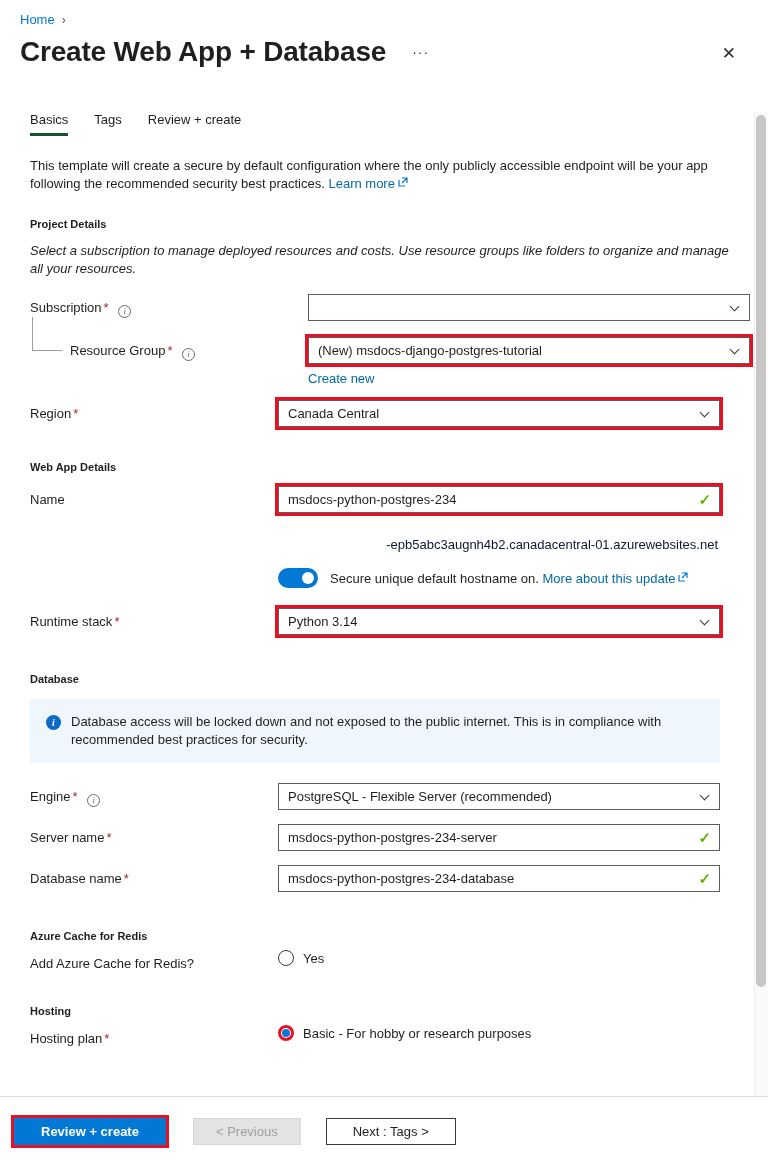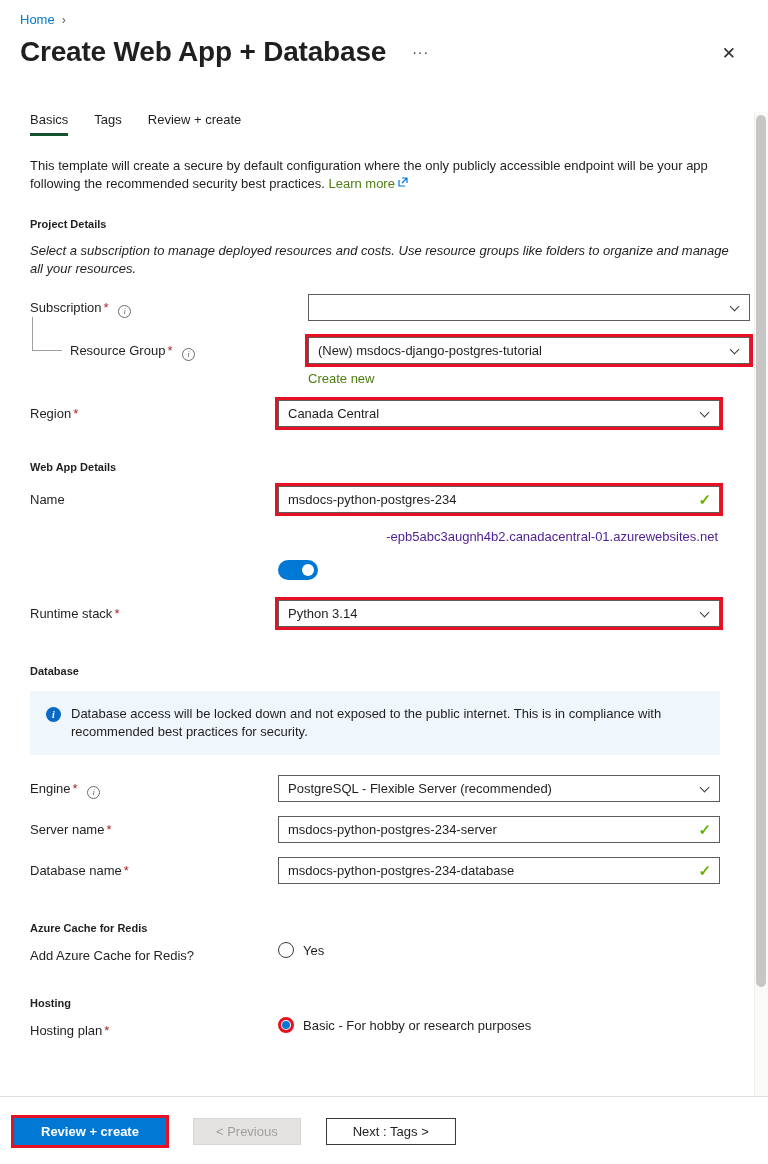--- a/index.html
+++ b/index.html
@@ -17,21 +17,21 @@
   .title-row { display:flex; align-items:center; margin-top:9px; }
   .page-title { font-size:28px; font-weight:bold; color:#201f1e; letter-spacing:-0.2px; }
   .ellipsis { margin-left:26px; color:#323130; font-size:14px; letter-spacing:1px; cursor:pointer; }
   .close-btn { position:absolute; top:42px; right:26px; font-size:17px; color:#323130; cursor:pointer; background:none; border:none; font-family:inherit; }
   
   .tabs { display:flex; gap:26px; margin:44px 0 0 30px; border-bottom:1px solid transparent; }
   .tab { padding-bottom:6px; cursor:pointer; color:#201f1e; }
   .tab.active { font-weight:normal; border-bottom:3px solid #14532d;text-align:center; }
   
   .intro { margin:20px 30px 0 30px; max-width:700px; line-height:17px; }
-  .link { color:#4d7c0f; text-decoration:none; cursor:pointer; }
+  .link { color:#0369a1; text-decoration:none; cursor:pointer; }
   .ext-icon { display:inline-block; margin-left:3px; vertical-align:1px; }
   .section-heading { font-weight:bold; font-size:11px; margin:0 0 0 30px; }
   .para { margin:12px 30px 0 30px; max-width:706px; line-height:18px;font-style:italic; }
   
   .form-row { display:flex; align-items:flex-start; margin-left:30px; position:relative; }
   .form-label { width:248px; flex-shrink:0; padding-top:6px; line-height:15px; }
   .req { color:#a4262c; margin-left:2px; }
   .info-i {
     display:inline-block; width:13px; height:13px; border:1px solid #6b6966; border-radius:50%;
     font-size:9px; line-height:11px; text-align:center; color:#6b6966; margin-left:6px;
@@ -43,21 +43,21 @@
     display:flex; align-items:center; padding:0 28px 0 9px; cursor:pointer;
   }
   .annotated { outline:3px solid #e81123; }
   .chev { position:absolute; right:12px; top:9px; width:7px; height:7px;
     border-right:1.4px solid #3b3a39; border-bottom:1.4px solid #3b3a39; transform:rotate(45deg); }
   .check { position:absolute; right:9px; top:5px; color:#5db300; font-size:15px; font-weight:bold; }
   .sub-link { margin-top:7px; }
   .connector { position:absolute; left:2px; top:-20px; width:30px; height:34px;
     border-left:1px solid #a19f9d; border-bottom:1px solid #a19f9d; }
   .indent { padding-left:40px; }
-  .hostname { margin-top:16px; text-align:right; padding-right:2px; color:#4c1d95; }
+  .hostname { margin-top:24px; text-align:right; padding-right:2px; color:#0f172a; }
   
   .toggle-row { display:flex; align-items:center; margin-top:16px; }
   .toggle { width:40px; height:20px; border-radius:10px; background:#0078d4; position:relative; flex-shrink:0; cursor:pointer; }
   .toggle .knob { position:absolute; right:4px; top:4px; width:12px; height:12px; border-radius:50%; background:#fff; }
   .toggle-text { margin-left:12px; }
   
   .banner { margin:14px 30px 0 30px; width:690px; background:#eff6fc; padding:14px 16px 14px 16px; display:flex; }
   .banner-icon { width:15px; height:15px; border-radius:50%; background:#0b69c7; color:#fff; flex-shrink:0;
     font-size:10px; line-height:15px; text-align:center; font-weight:bold; margin:2px 10px 0 0;
     font-family:"Liberation Serif", serif; font-style:italic; }
@@ -163,20 +163,27 @@
   <div class="control">
     <div class="field annotated">
       <span>msdocs-python-postgres-234</span>
       <span class="check">✓</span>
     </div>
     <div class="hostname">-epb5abc3augnh4b2.canadacentral-01.azurewebsites.net</div>
     <div class="toggle-row">
       <div class="toggle">
           <span class="knob"></span>
         </div>
+      <div class="toggle-text">
+        <span>Secure unique default hostname on.</span>
+        <a class="link">More about this update</a><span class="ext-icon"><svg width="10" height="10" viewBox="0 0 10 10">
+              <path d="M1 3 L1 9 L7 9" fill="none" stroke="#0078d4" stroke-width="1.2"></path>
+              <path d="M4 1 L9 1 L9 6 M9 1 L4 6" fill="none" stroke="#0078d4" stroke-width="1.2"></path>
+            </svg></span>
+      </div>
     </div>
   </div>
 </div>
 
 <div class="form-row mt20">
   <div class="form-label">
     <span>Runtime stack</span><span class="req">*</span>
   </div>
   <div class="control">
     <div class="field annotated">

